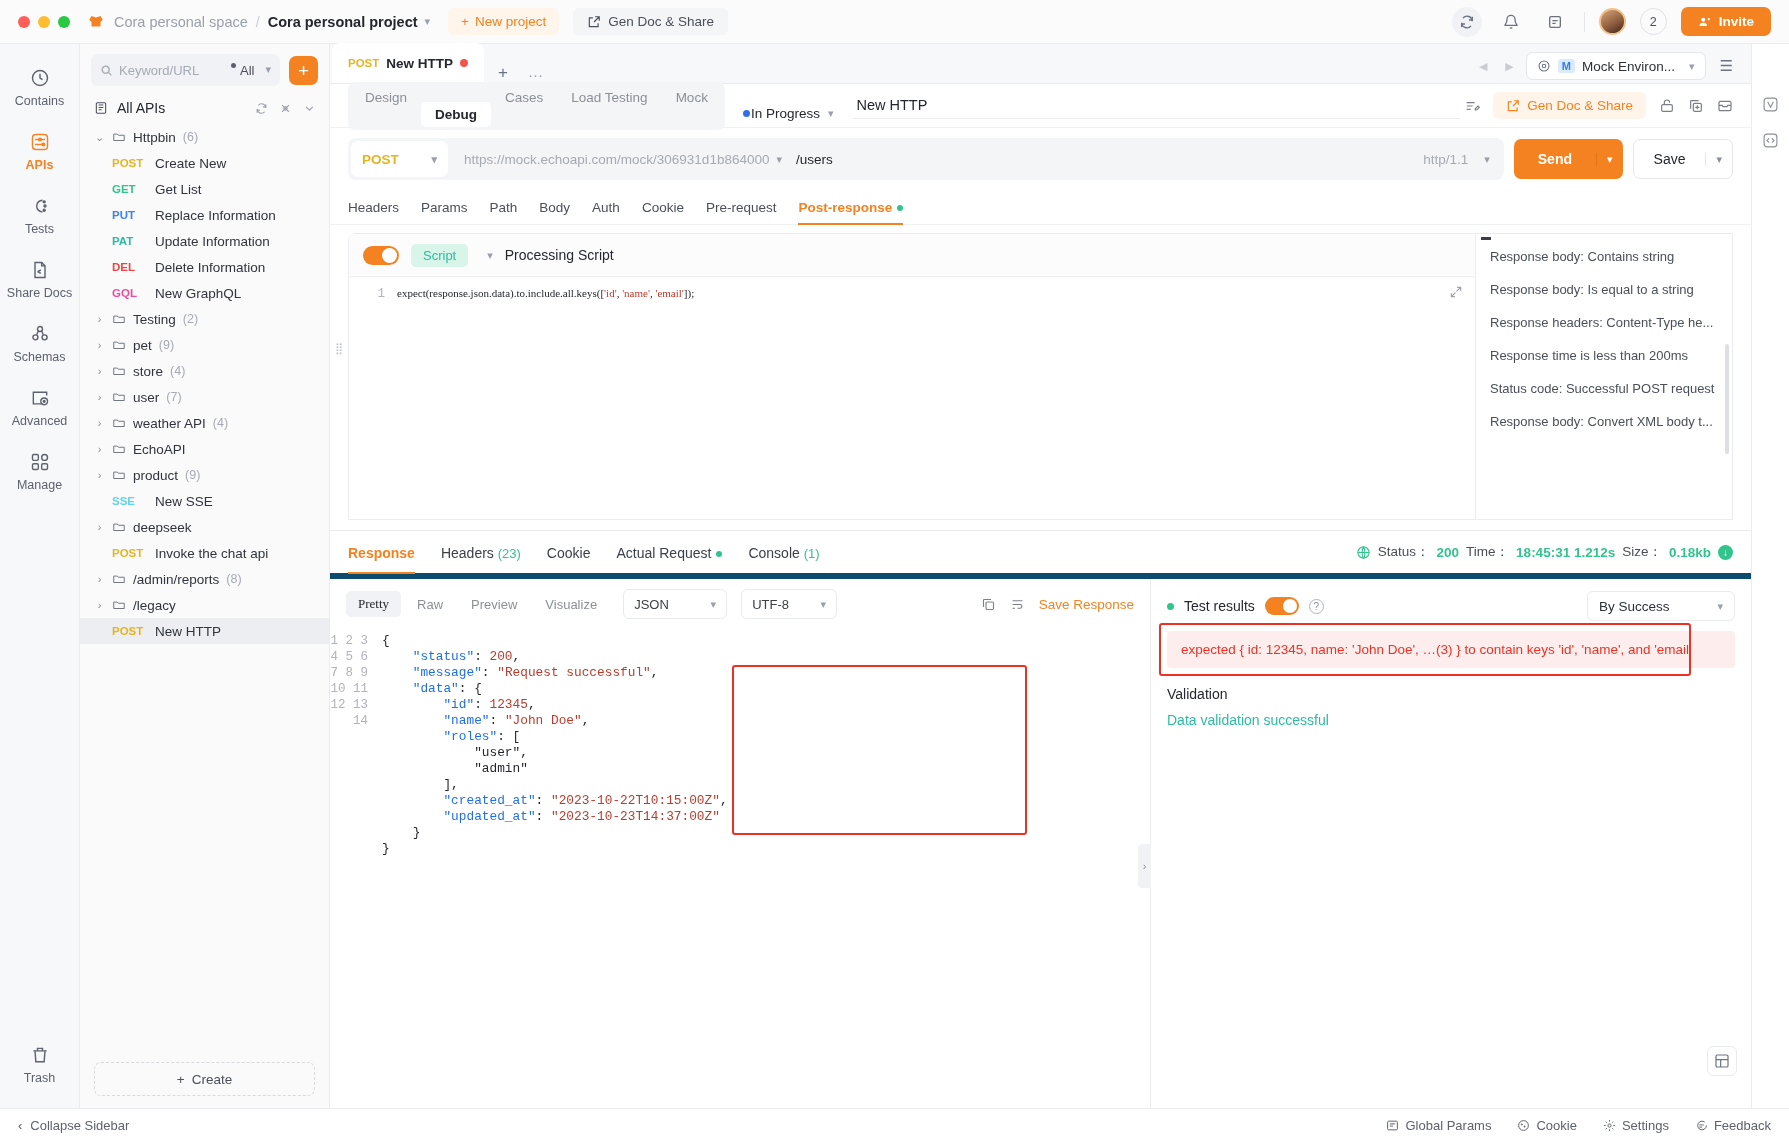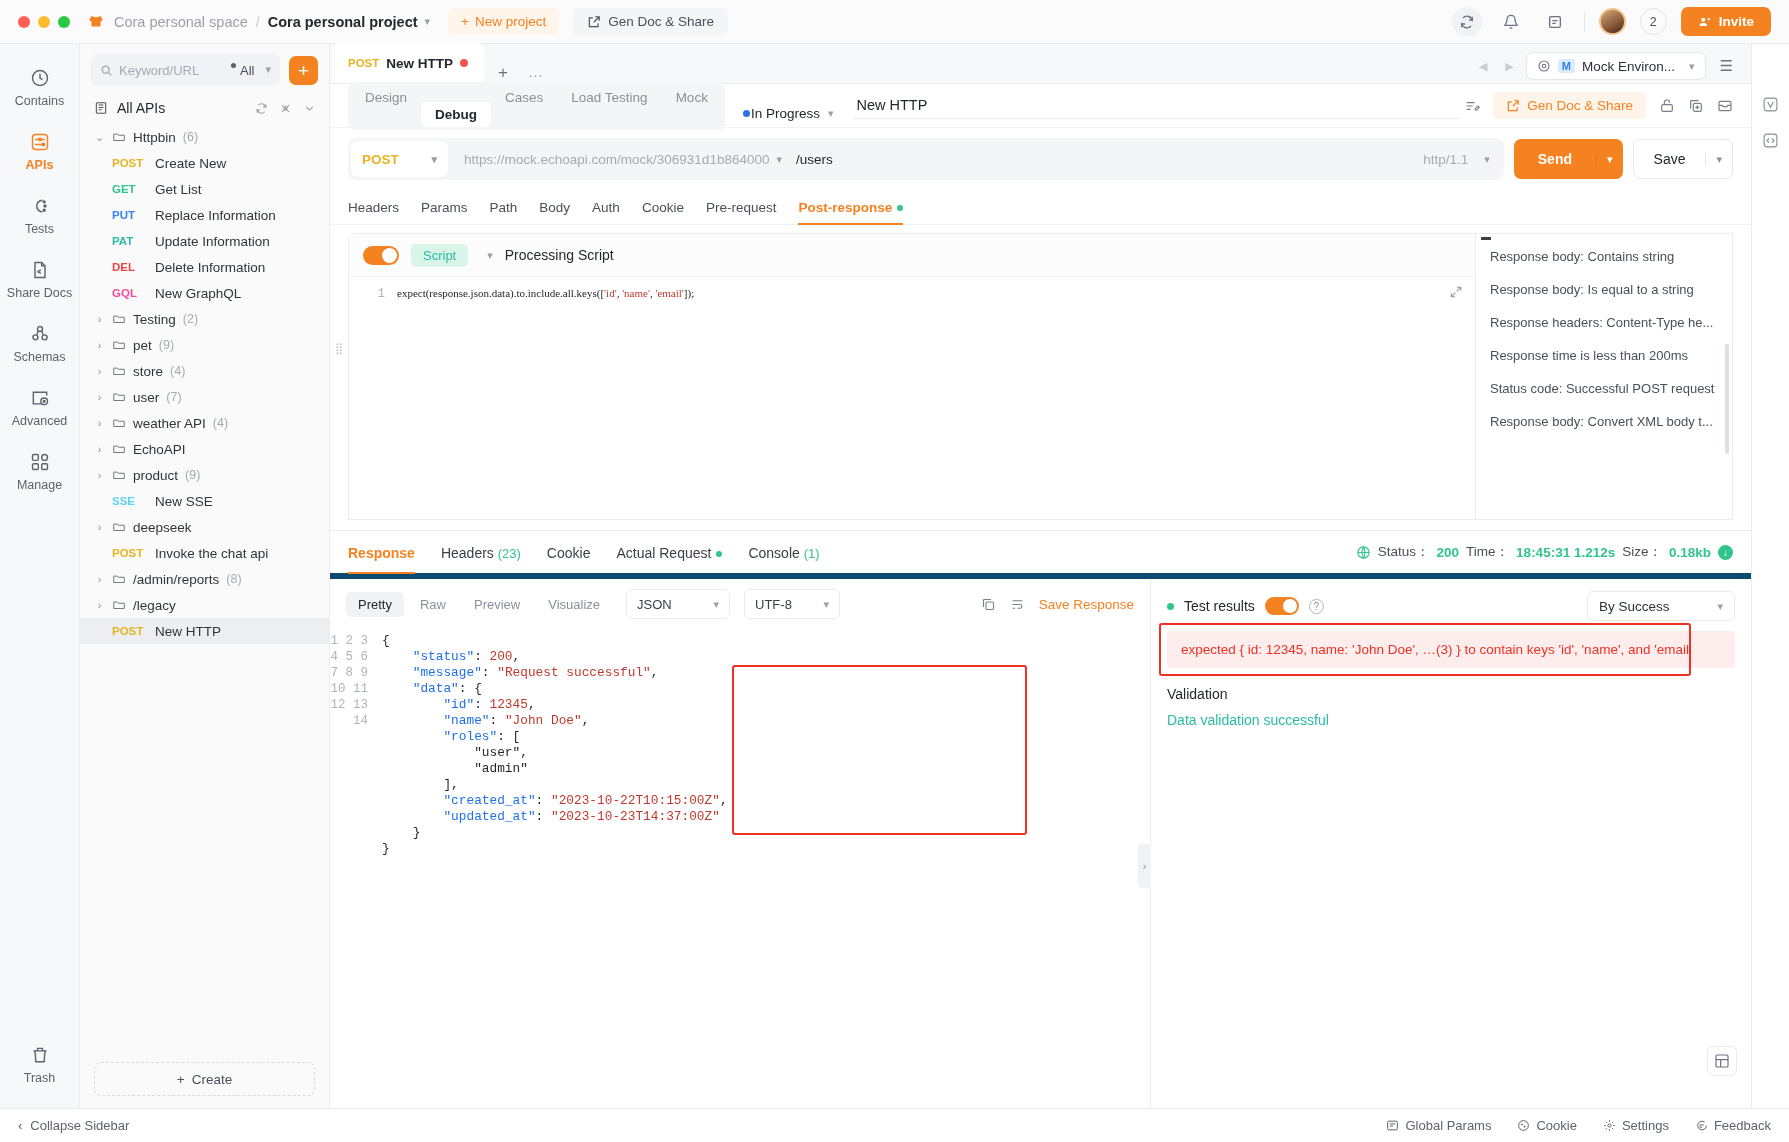--- a/index.html
+++ b/index.html
@@ -212,21 +212,21 @@
   .rsp-tab.on { color: #f58220; font-weight: bold; }
   .rsp-tab.on::after { content: ""; position: absolute; left: 0; right: 0; bottom: -1px; height: 2.5px; background: #f58220; }
   .cnt-g { color: #31c48d; font-size: 13px; }
   .statusline { margin-left: auto; display: flex; align-items: center; gap: 7px; font-size: 13.5px; color: #4a4f59; }
   .sv { color: #31c48d; font-weight: bold; }
   .dlico { width: 15px; height: 15px; border-radius: 50%; background: #31c48d; color: #fff; font-size: 10px; display: flex; align-items: center; justify-content: center; }
   .respbody { flex: 1; display: flex; min-height: 0; }
   .respleft { flex: 1; display: flex; flex-direction: column; min-width: 0; position: relative; border-right: 1px solid #ececf0; }
   .fmtbar { display: flex; align-items: center; gap: 4px; padding: 10px 16px; flex: none; }
   .fmt { font-size: 13px; color: #8b9098; padding: 5px 12px; border-radius: 5px; }
-  .fmt.on { background: #f1f2f5; color: #24272e; }
+  .fmt.on { background: #f1f2f5; color: #24272e; font-family: Liberation Serif, serif; }
   .selbox {
     border: 1px solid #e9ebee; border-radius: 6px; height: 30px; display: flex; align-items: center;
     justify-content: space-between; padding: 0 10px; font-size: 13px; color: #3b4048; margin-left: 10px;
   }
   .fmt-right { margin-left: auto; display: flex; align-items: center; gap: 14px; }
   .saveresp { color: #f58220; font-size: 13.5px; }
   .jsonview { flex: 1; display: flex; position: relative; overflow: hidden; padding-top: 4px; }
   .jgutter { width: 52px; text-align: right; padding-right: 14px; color: #b0b4bb; font-family: "Liberation Mono", monospace; font-size: 12.5px; line-height: 16px; }
   .jcode { flex: 1; font-family: "Liberation Mono", monospace; font-size: 12.8px; line-height: 16px; white-space: pre; color: #24272e; }
   .k { color: #1f6feb; } .num { color: #c0392b; }

